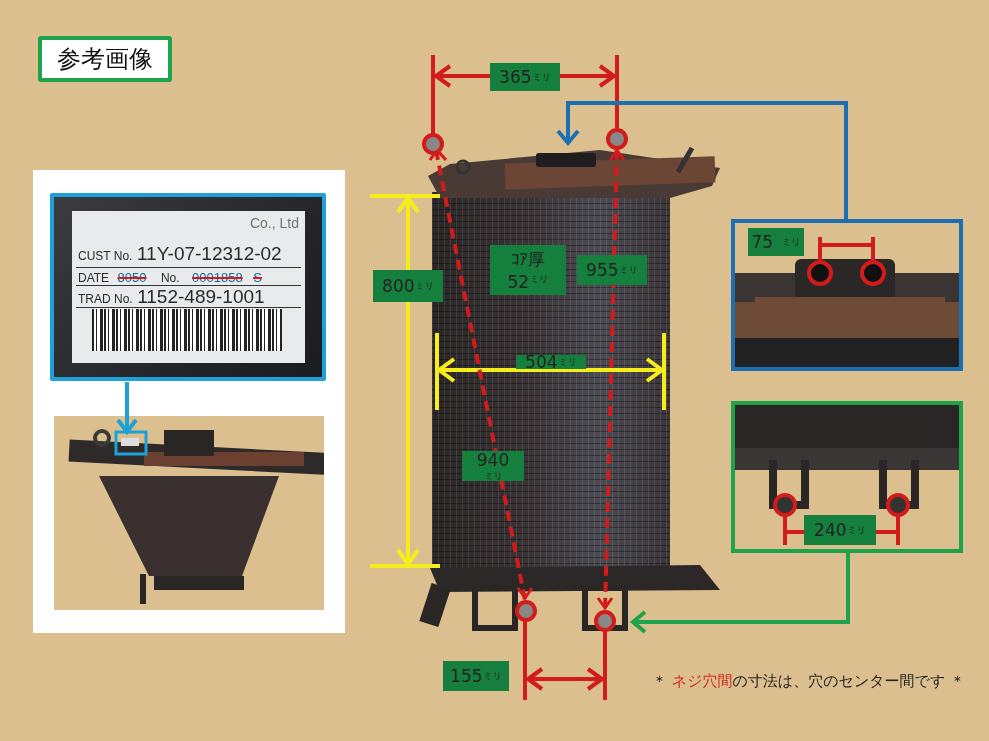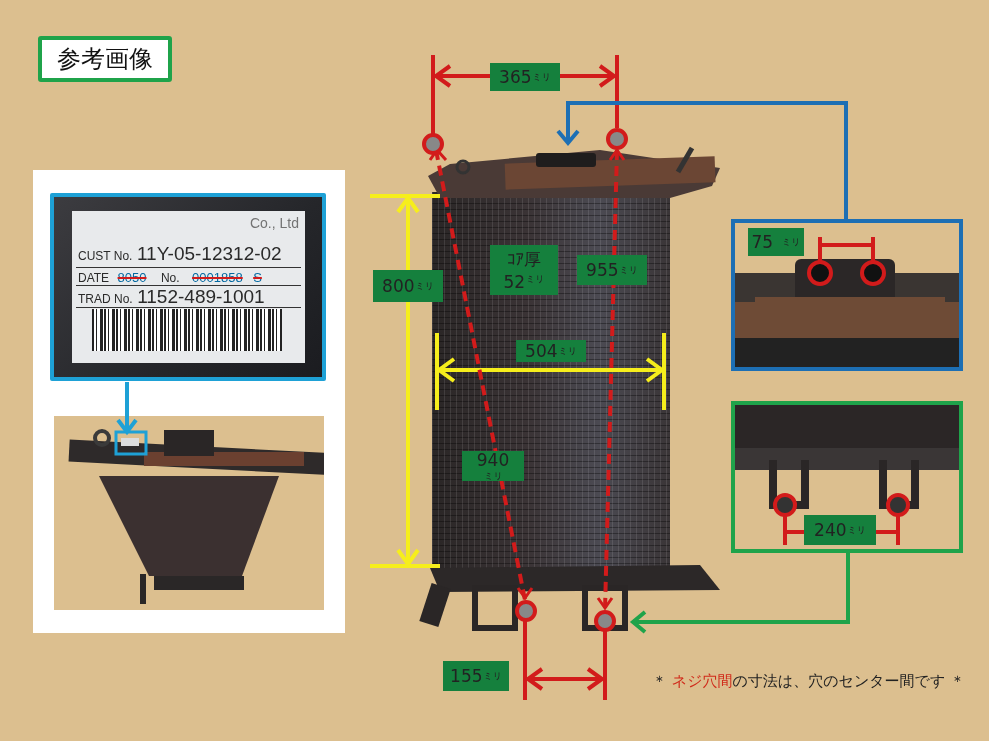--- a/index.html
+++ b/index.html
@@ -39,21 +39,21 @@
 <body>
 
 <div class="abs title-box">参考画像</div>
 
 <div class="abs ref-panel"></div>
 <div class="abs label-photo"></div>
 <div class="abs label-card">
   <div class="label-line" style="top:4px;text-align:right;color:#737373;font-size:14px;">Co., Ltd</div>
   <div class="label-line" style="top:32px;">
     <span class="small">CUST No.</span>
-    <span class="big">11Y-05-12312-02</span>
+    <span class="big">11Y-07-12312-02</span>
   </div>
   <div class="rule" style="top:56px;"></div>
   <div class="label-line" style="top:57px;">
     <span class="small">DATE</span>
     <span class="strike" style="margin-left:4px">8050</span>
     <span class="small" style="margin-left:10px">No.</span>
     <span class="strike" style="margin-left:8px">0001858</span>
     <span class="strike" style="margin-left:6px">S</span>
   </div>
   <div class="rule" style="top:74px;"></div>
@@ -195,29 +195,29 @@
 </div>
 
 <div class="abs dim-label" style="left:490px;top:63px;width:70px;height:28px;">
   <span>365</span>
     <sup>ミリ</sup>
 </div>
 <div class="abs dim-label" style="left:373px;top:270px;width:70px;height:32px;">
   <span>800</span>
     <sup>ミリ</sup>
 </div>
-<div class="abs dim-label" style="left:490px;top:245px;width:68px;height:50px;flex-direction:column;line-height:20px;">
+<div class="abs dim-label" style="left:490px;top:245px;width:76px;height:50px;flex-direction:column;line-height:20px;">
   <span>ｺｱ厚</span>
   <span><span>52</span><sup>ミリ</sup></span>
 </div>
 <div class="abs dim-label" style="left:577px;top:255px;width:70px;height:30px;">
   <span>955</span>
     <sup>ミリ</sup>
 </div>
-<div class="abs dim-label" style="left:516px;top:340px;width:70px;height:22px;">
+<div class="abs dim-label" style="left:516px;top:355px;width:70px;height:14px;">
   <span>504</span>
     <sup>ミリ</sup>
 </div>
 <div class="abs dim-label" style="left:462px;top:451px;width:62px;height:30px;flex-direction:column;">
   <span>940</span>
     <sup>ミリ</sup>
 </div>
 <div class="abs dim-label" style="left:443px;top:661px;width:66px;height:30px;">
   <span>155</span>
     <sup>ミリ</sup>

